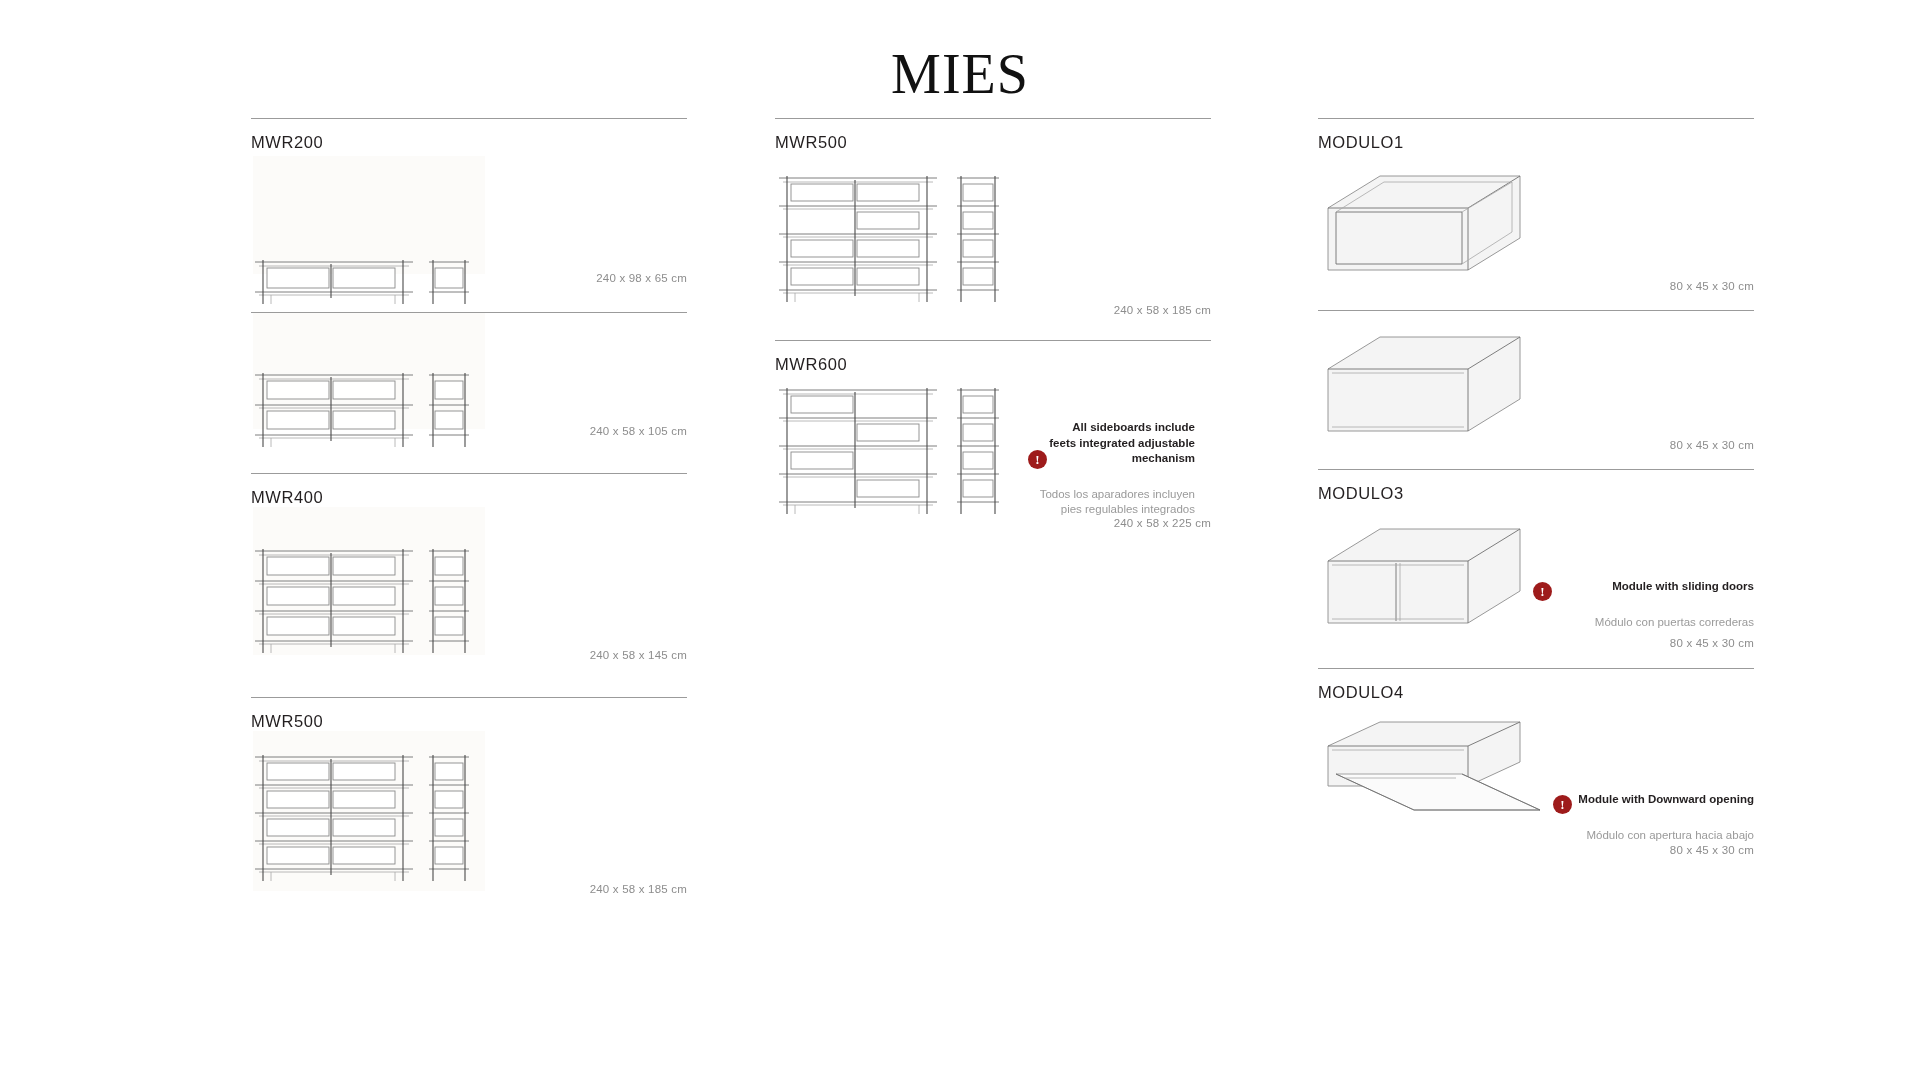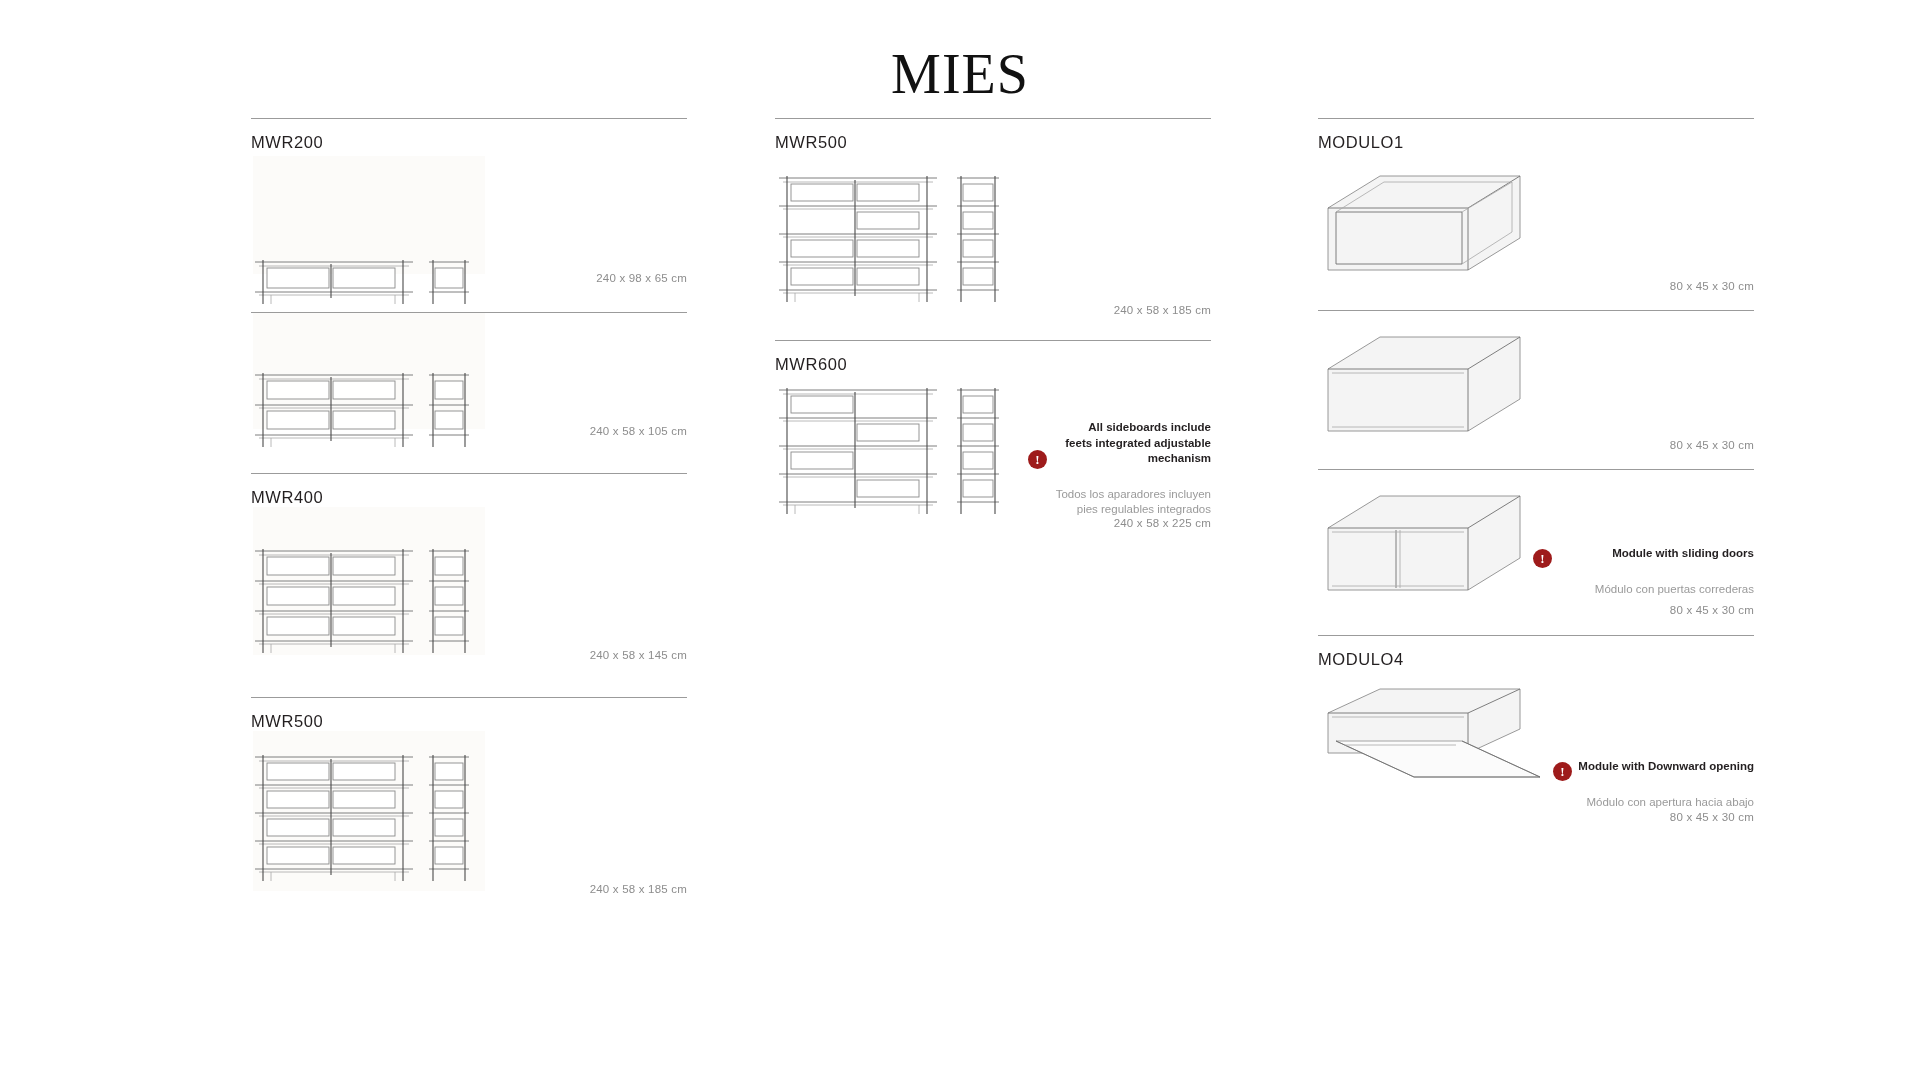--- a/index.html
+++ b/index.html
@@ -352,21 +352,21 @@
           <line class="ln" x1="0" y1="72" x2="42" y2="72"></line>
           <rect class="sh3" x="6" y="78" width="30" height="17"></rect>
           <line class="ln" x1="0" y1="100" x2="42" y2="100"></line>
           <rect class="sh3" x="6" y="106" width="30" height="17"></rect>
           <line class="ln" x1="0" y1="128" x2="42" y2="128"></line>
           <line class="ln-d" x1="4" y1="14" x2="4" y2="140"></line>
           <line class="ln-d" x1="38" y1="14" x2="38" y2="140"></line>
         </g>
       </svg>
       <div class="excl" style="left:253px; top:76px">!</div>
-      <div class="note" style="right:0; top:46px; width:180px">
+      <div class="note" style="right:16px; top:46px; width:180px">
         <div class="note-en">All sideboards include
 feets integrated adjustable
 mechanism</div>
         <div class="note-es">Todos los aparadores incluyen
 pies regulables integrados</div>
       </div>
       <div class="dim" style="top:143px">240 x 58 x 225 cm</div>
     </div>
   </div>
 
@@ -403,20 +403,21 @@
           <line class="ln-l" x1="4" y1="46" x2="136" y2="46"></line>
           <line class="ln-l" x1="4" y1="100" x2="136" y2="100"></line>
         </g>
       </svg>
       <div class="dim" style="top:128px">80 x 45 x 30 cm</div>
     </div>
   </div>
 
   <div class="block">
     <div class="rule"></div>
+    <div class="block-title">MODULO3</div>
     <div class="figure" style="height:165px">
       <svg width="436" height="165" viewBox="0 0 436 165">
         <g transform="translate(10,16)">
           <polygon class="sh2" points="0,42 52,10 192,10 192,72 140,104 0,104"></polygon>
           <polyline class="ln" points="0,42 140,42 140,104"></polyline>
           <polyline class="ln" points="140,42 192,10"></polyline>
           <line class="ln" x1="68" y1="44" x2="68" y2="102"></line>
           <line class="ln-l" x1="72" y1="44" x2="72" y2="102"></line>
           <line class="ln-l" x1="4" y1="46" x2="136" y2="46"></line>
           <line class="ln-l" x1="4" y1="100" x2="136" y2="100"></line>

